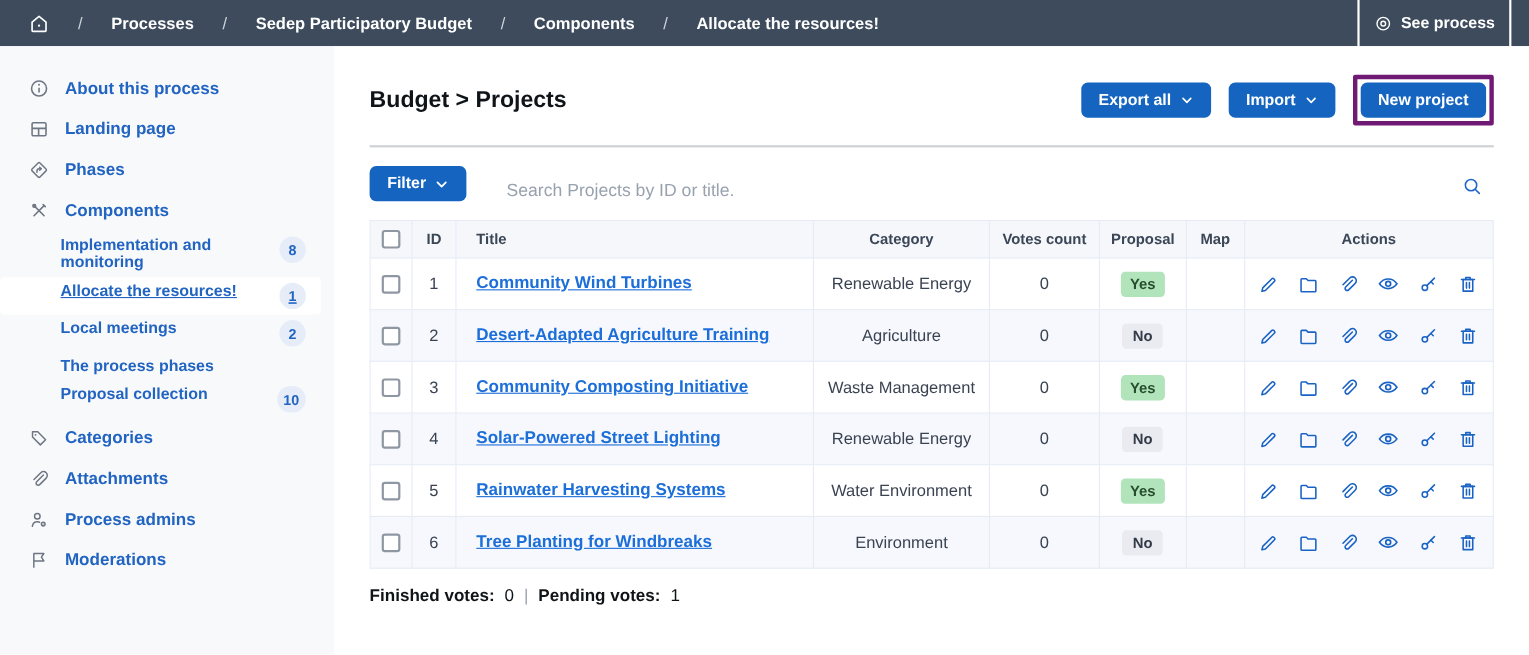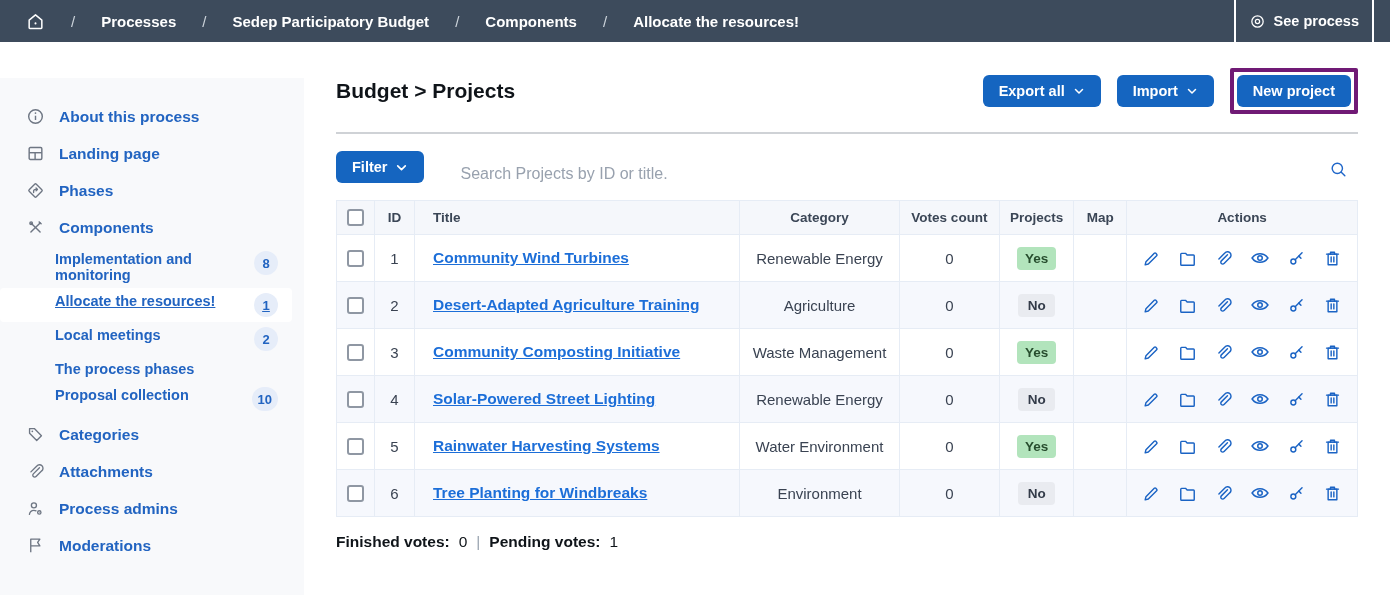--- a/index.html
+++ b/index.html
@@ -8,21 +8,21 @@
   
   .topbar { height:42px; background:#3d4b5c; display:flex; align-items:center; padding:0 16px 0 26px; color:#fff; }
   .crumbs { display:flex; align-items:center; gap:26px; font-size:15px; font-weight:600; }
   .crumb { color:#fff; cursor:pointer; white-space:nowrap; }
   .crumb-sep { color:#cdd4dc; font-weight:400; }
   .home-btn { display:flex; align-items:center; }
   .see-process { margin-left:auto; display:flex; align-items:center; gap:8px; border:2px solid #ffffff; border-radius:7px; padding:18px 13px; font-size:14.5px; font-weight:700; color:#fff; background:transparent; cursor:pointer; }
 
   
   .layout { display:flex; height:553px; }
-  .sidebar { width:304px; background:#f8f9fb; padding-top:20px; flex-shrink:0;margin-top:36px; }
+  .sidebar { width:304px; background:#f8f9fb; padding-top:20px; flex-shrink:0; }
   .main { flex:1; padding:0 32px 0 32px; background:#fff; }
 
   
   .side-item { display:flex; align-items:center; gap:14px; padding:9px 12px 9px 26px; font-size:15.5px; font-weight:600; color:#2264c1; cursor:pointer; }
   .side-item .sicon { width:19px; height:19px; color:#6e7683; flex-shrink:0; display:flex; }
   .sub-list { display:flex; flex-direction:column; }
   .sub-item { display:flex; align-items:flex-start; justify-content:space-between; margin:0 12px 0 0; padding:5px 14px 5px 55px; font-size:14.5px; font-weight:600; color:#2264c1; cursor:pointer; border-radius:4px; }
   .sub-item.active { background:#fff; font-weight:700; text-decoration:underline; }
   .side-badge { min-width:24px; height:24px; border-radius:12px; background:#e6edf9; color:#2264c1; font-size:13px; font-weight:700; display:flex; align-items:center; justify-content:center; padding:0 6px; }
   .sub-item.active .side-badge { text-decoration:underline; }
@@ -259,21 +259,21 @@
       </colgroup>
       <thead>
         <tr>
           <th>
               <div class="chk"></div>
             </th>
           <th>ID</th>
           <th class="c-title">Title</th>
           <th>Category</th>
           <th>Votes count</th>
-          <th>Projects</th>
+          <th>Proposal</th>
           <th>Map</th>
           <th>Actions</th>
         </tr>
       </thead>
       <tbody>
 
         <tr>
           <td>
               <div class="chk"></div>
             </td>

